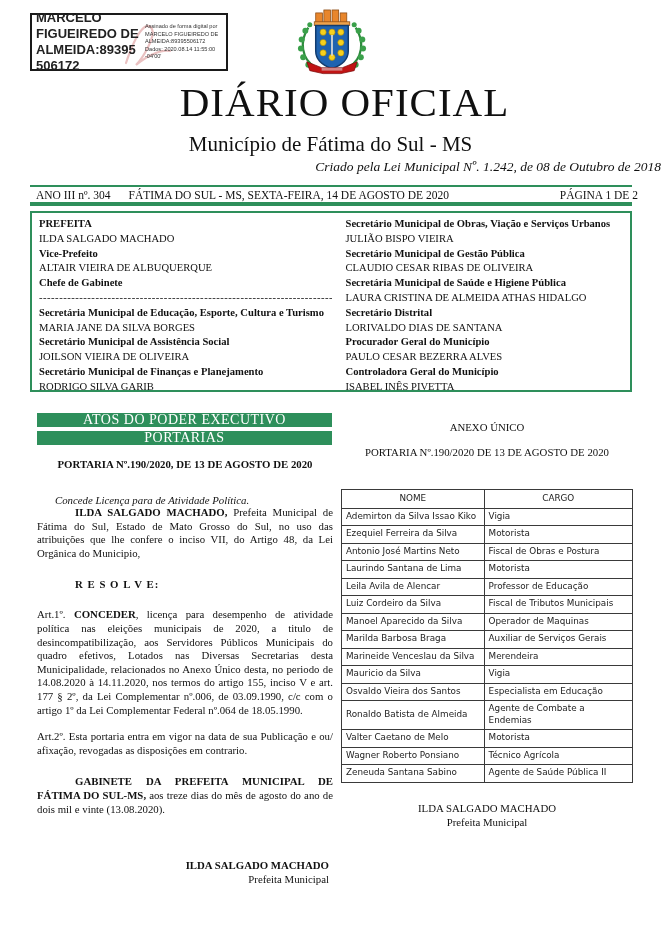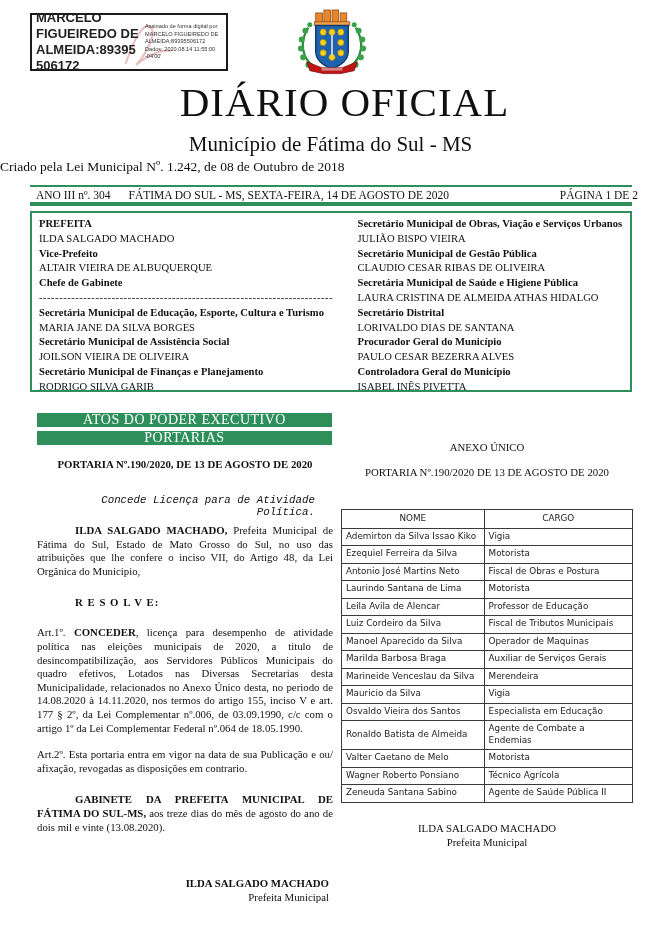--- a/index.html
+++ b/index.html
@@ -33,57 +33,57 @@
     position:absolute; left:0; top:82px; width:100%;
     text-align:center; font-size:41px; line-height:1; color:#101010;
     font-family:"Liberation Serif", serif; letter-spacing:1px;padding-left:28px;
   }
   .subtitle {
     position:absolute; left:0; top:132px; width:100%;
     text-align:center; font-size:21px; color:#101010;
   }
   .creation-line {
     position:absolute; left:0; top:159px; width:100%;
-    text-align:left; font-size:13.5px; color:#101010;
+    text-align:right; font-size:13.5px; color:#101010;font-style:italic;
   }
   .rule-thin  { position:absolute; left:30px; width:602px; height:2px; top:185px; }
   .rule-thick { position:absolute; left:30px; width:602px; height:4px; top:202px; }
   .edition-row {
     position:absolute; left:36px; top:187px; width:602px; height:15px;
     display:flex; justify-content:space-between; align-items:center;
     font-size:11.5px;
   }
   .edition-left { display:flex; gap:18px; }
   
   .officials-box {
     position:absolute; left:30px; top:211px; width:602px; height:181px;
-    border:2px solid var(--green); display:flex; padding:4px 6px 0 7px; gap:26px;
+    border:2px solid var(--green); display:flex; padding:4px 6px 0 7px; gap:14px;
     overflow:hidden;
   }
   .officials-col { width:50%; font-size:10.6px; line-height:14.8px; }
   .officials-col .role { font-weight:bold; }
   .officials-col .divider { letter-spacing:.5px; overflow:hidden; white-space:nowrap; }
   
   .section-bar {
     position:absolute; left:37px; width:295px; height:14px;
     background:var(--green); color:#fff; text-align:center;
     font-size:14px; line-height:14px; letter-spacing:.5px;
   }
   
   .left-col { position:absolute; left:37px; top:458px; width:296px; font-size:10.8px; }
   .doc-title { font-weight:bold; text-align:center; margin-bottom:24px; }
-  .doc-summary { font-style:italic; text-align:right; margin-bottom:6px; padding:0 18px;font-family:Liberation Mono, monospace; }
+  .doc-summary { font-style:italic; text-align:left; margin-bottom:0; padding:0 18px; }
   .para { text-align:justify; text-indent:38px; line-height:13.6px; margin-bottom:13px; }
   .para.no-indent { text-indent:0; }
   .resolve { font-weight:bold; letter-spacing:1px; margin:18px 0 18px 38px; }
   .sig-left { text-align:right; padding-right:4px; margin-top:42px; line-height:14px; }
   .sig-name { font-weight:bold; }
   
   .right-col { position:absolute; left:341px; top:421px; width:292px; font-size:10.8px; }
-  .anexo-title { text-align:center; margin-bottom:13px;margin-top:20px; }
+  .anexo-title { text-align:center; margin-bottom:13px; }
   .anexo-subtitle { text-align:center; margin-bottom:31px; }
   table.anexo {
     width:100%; border-collapse:collapse;
     font-family:"DejaVu Sans", sans-serif; font-size:8.8px; color:#222;
   }
   table.anexo th, table.anexo td {
     border:1.4px solid #3a3a3a; padding:2px 4px 3px 4px; text-align:left;
     line-height:11.5px;
   }
   table.anexo th { font-weight:normal; text-align:center; padding:3px 4px; }

